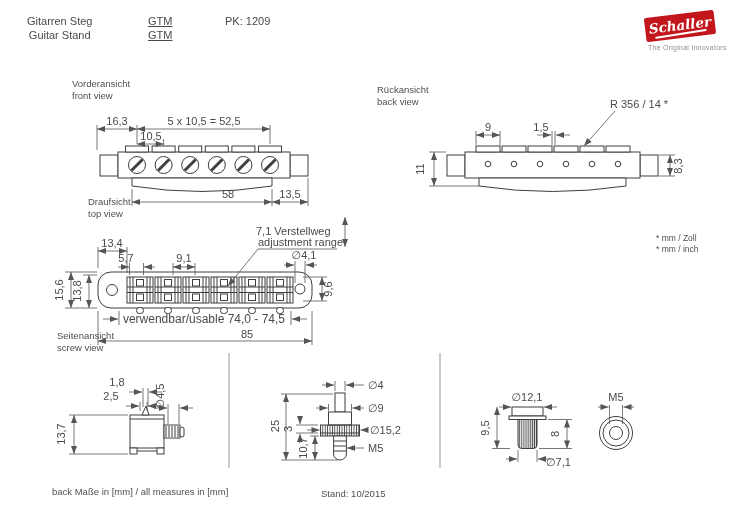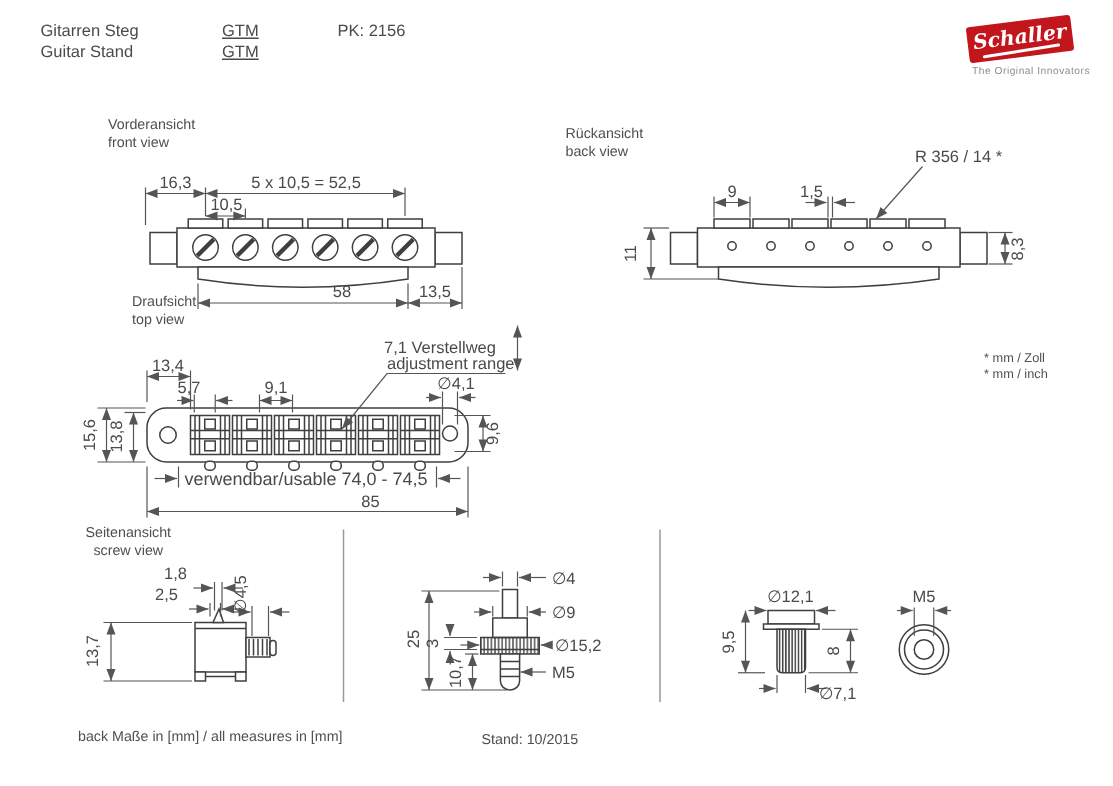--- a/index.html
+++ b/index.html
@@ -27,51 +27,51 @@
   .sf{stroke:#3f3f3f;stroke-width:1;fill:#ffffff;}
   .slot{stroke:#3f3f3f;stroke-width:3;}
   .d{stroke:#555555;stroke-width:0.8;fill:none;}
   .div{stroke:#999999;stroke-width:1;}
 </style>
 </head>
 <body>
 
 <div class="sheet">
 
-  <div class="hdr" style="left:27px;top:14px;">
+  <div class="hdr" style="left:27px;top:14px;text-align:center;">
     <span>Gitarren Steg</span>
     <span>Guitar Stand</span>
   </div>
   <div class="hdr" style="left:148px;top:14px;text-decoration:underline;">
     <span>GTM</span>
     <span>GTM</span>
   </div>
   <div class="hdr" style="left:225px;top:14px;">
-    <span>PK: 2156</span>
+    <span>PK: 1209</span>
   </div>
 
   <div class="logo-box" style="background:#c3161c;">
     <span class="logo-brand">Schaller</span>
     <span class="logo-underline"></span>
   </div>
   <div class="logo-tag">The Original Innovators</div>
 
   <div class="lbl" style="left:72px;top:78px;">
     <span>Vorderansicht</span>
     <span>front view</span>
   </div>
   <div class="lbl" style="left:377px;top:84px;">
     <span>Rückansicht</span>
     <span>back view</span>
   </div>
   <div class="lbl" style="left:72px;top:196px;margin-left:16px;">
     <span>Draufsicht</span>
     <span>top view</span>
   </div>
-  <div class="lbl" style="left:57px;top:350px;text-align:center;">
+  <div class="lbl" style="left:57px;top:330px;">
     <span>Seitenansicht</span>
     <span>screw view</span>
   </div>
 
   <div class="notes" style="left:656px;top:201px;margin-top:32px;">
     <span>* mm / Zoll</span>
     <span>* mm / inch</span>
   </div>
 
   <div class="foot" style="left:52px;top:486px;">back Maße in [mm] / all measures in [mm]</div>

